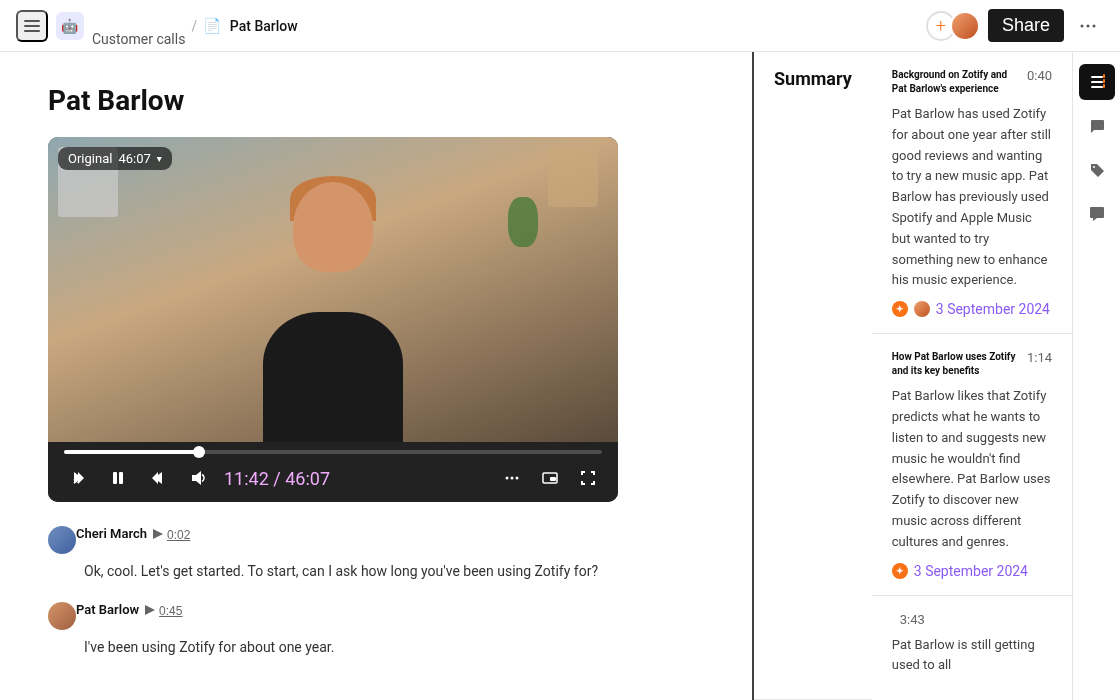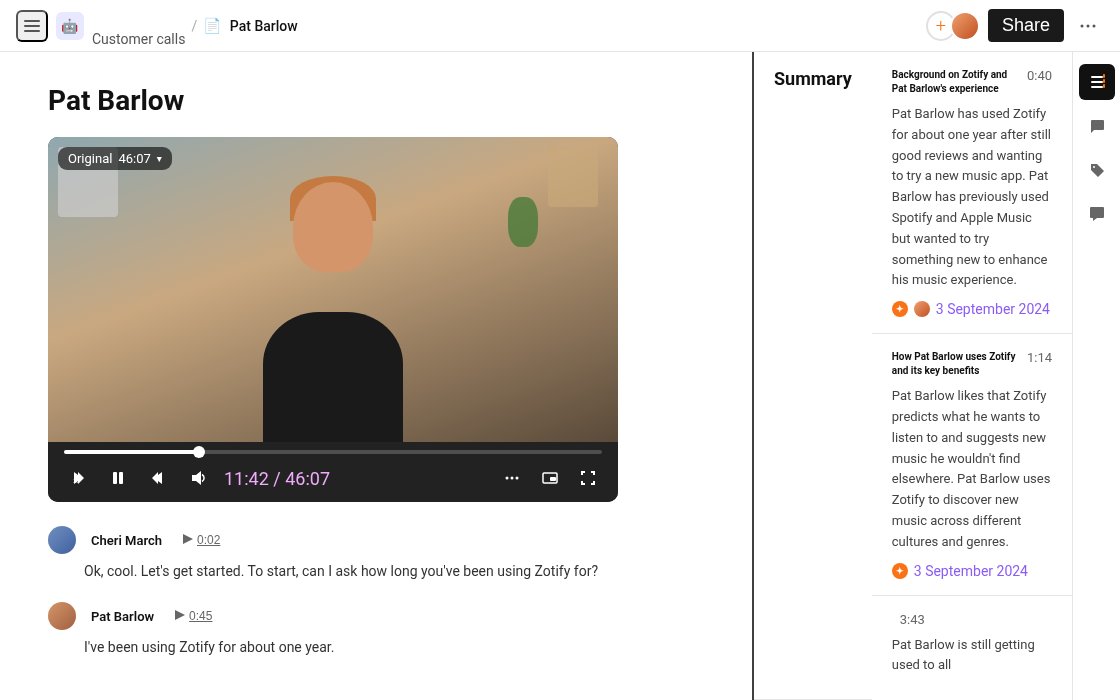--- a/index.html
+++ b/index.html
@@ -249,22 +249,22 @@
     }
 
     
     .transcript-entry {
       display: flex;
       flex-direction: column;
       margin-bottom: 20px;
     }
     .transcript-speaker {
       display: flex;
-      align-items: center;
-      gap: 15px;
+      align-items: flex-start;
+      gap: 0;
       margin-bottom: 6px;
     }
     .speaker-avatar {
       width: 28px; height: 28px;
       border-radius: 50%;
       background: linear-gradient(135deg, #7090c0, #4060a0);
       flex-shrink: 0;
     }
     .speaker-avatar.pat {
       background: linear-gradient(135deg, #d4956a, #a06040);

